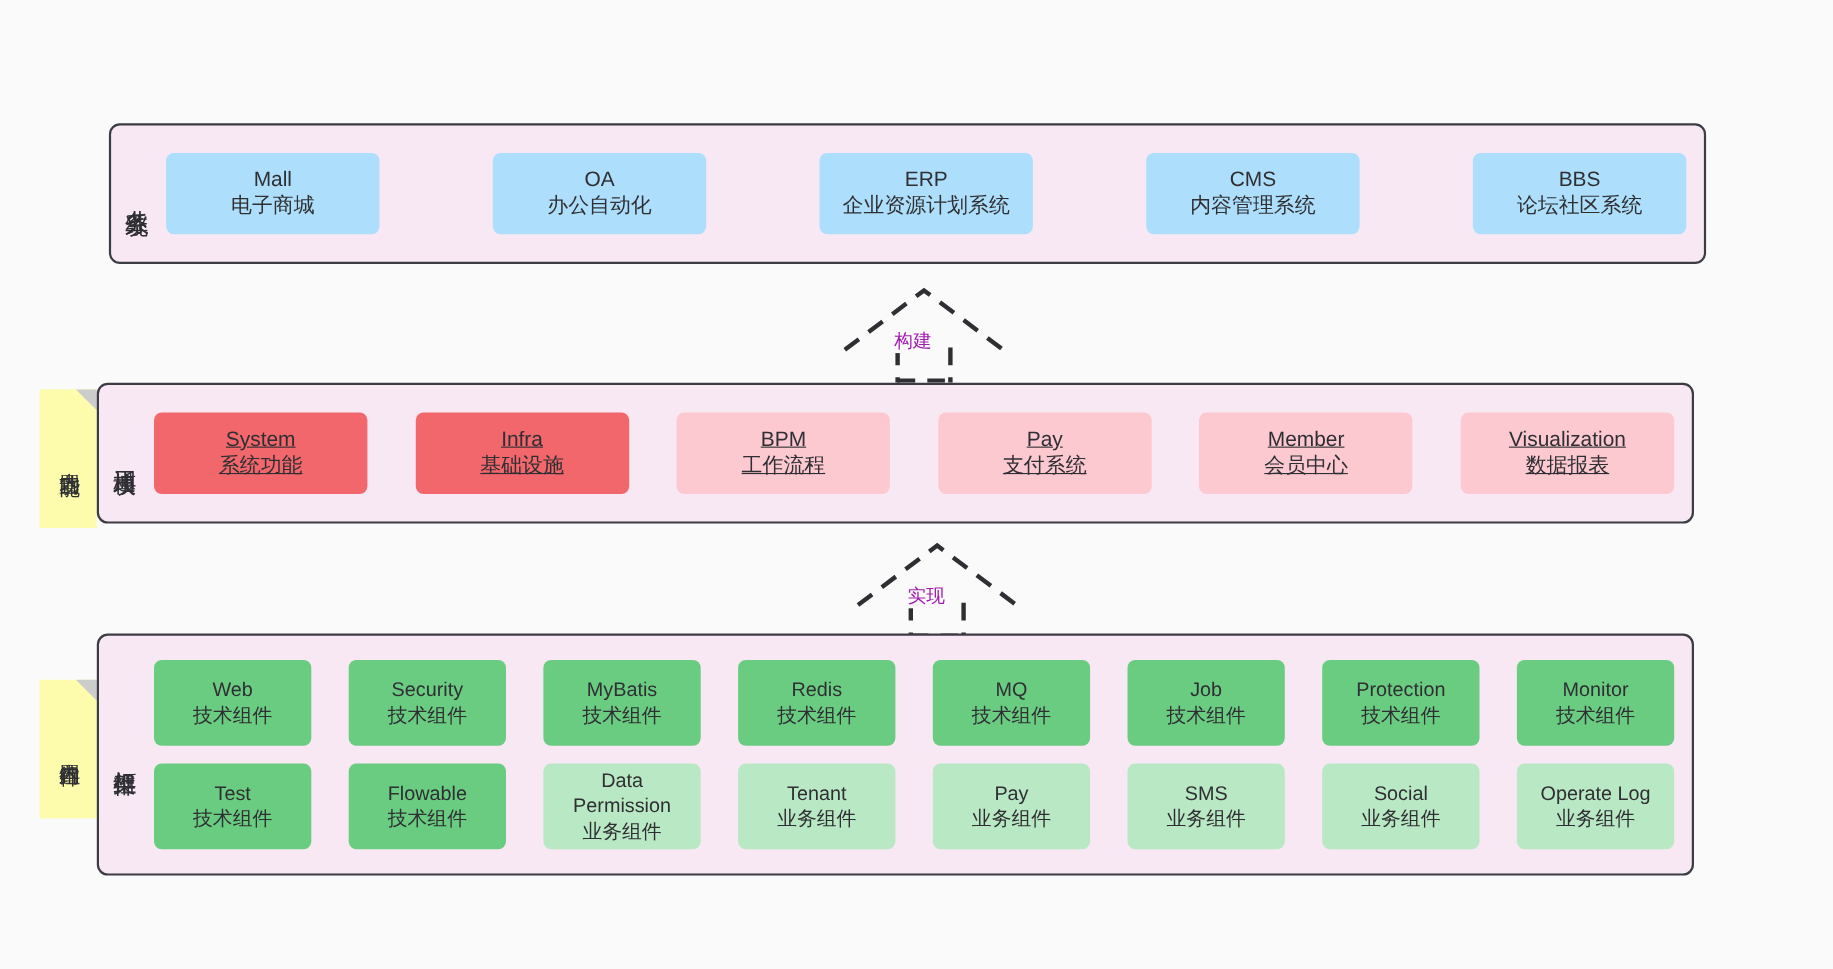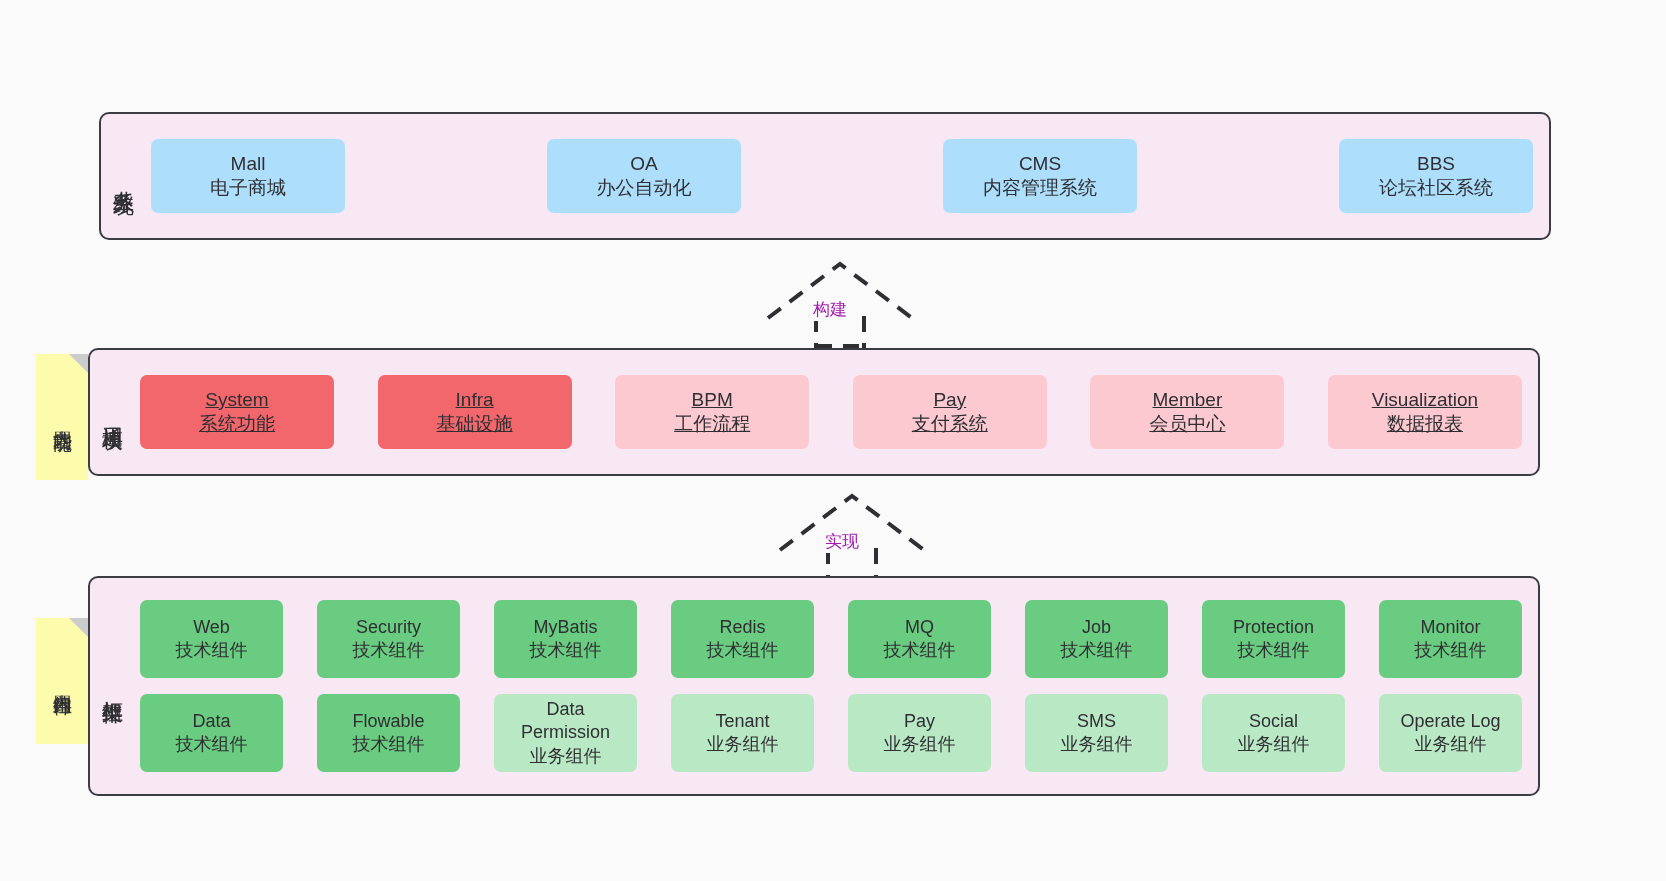--- a/index.html
+++ b/index.html
@@ -142,20 +142,24 @@
         <div class="node blue">
           <span class="n-main">Mall</span>
           <span class="n-sub">电子商城</span>
         </div>
 
         <div class="node blue">
           <span class="n-main">OA</span>
           <span class="n-sub">办公自动化</span>
         </div>
 
+        <div class="node blue">
+          <span class="n-main">ERP</span>
+          <span class="n-sub">企业资源计划系统</span>
+        </div>
 
 
         <div class="node blue">
           <span class="n-main">CMS</span>
           <span class="n-sub">内容管理系统</span>
         </div>
 
         <div class="node blue">
           <span class="n-main">BBS</span>
           <span class="n-sub">论坛社区系统</span>
@@ -268,21 +272,21 @@
           <span class="n-sub">技术组件</span>
         </div>
         <div class="node green">
           <span class="n-main">Monitor</span>
           <span class="n-sub">技术组件</span>
         </div>
       </div>
 
       <div class="row">
         <div class="node green">
-          <span class="n-main">Data</span>
+          <span class="n-main">Test</span>
           <span class="n-sub">技术组件</span>
         </div>
         <div class="node green">
           <span class="n-main">Flowable</span>
           <span class="n-sub">技术组件</span>
         </div>
         <div class="node lgreen">
           <span class="n-main">Data Permission</span>
           <span class="n-sub">业务组件</span>
         </div>

